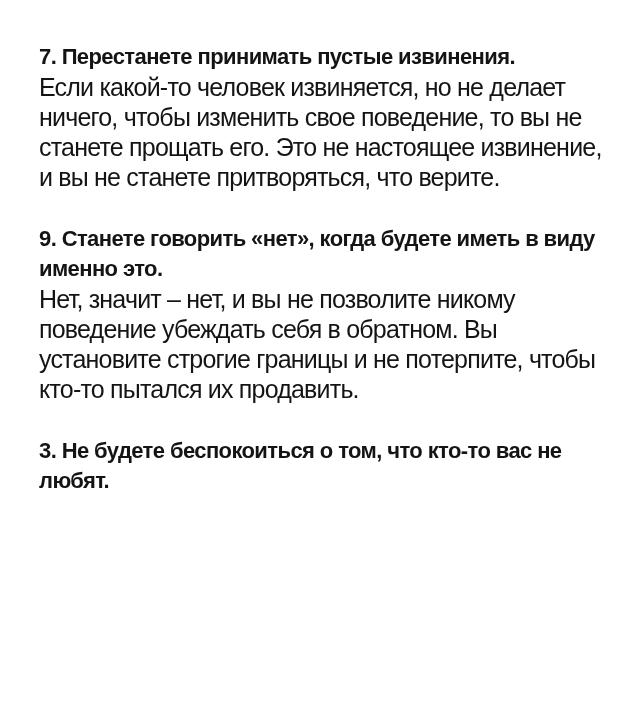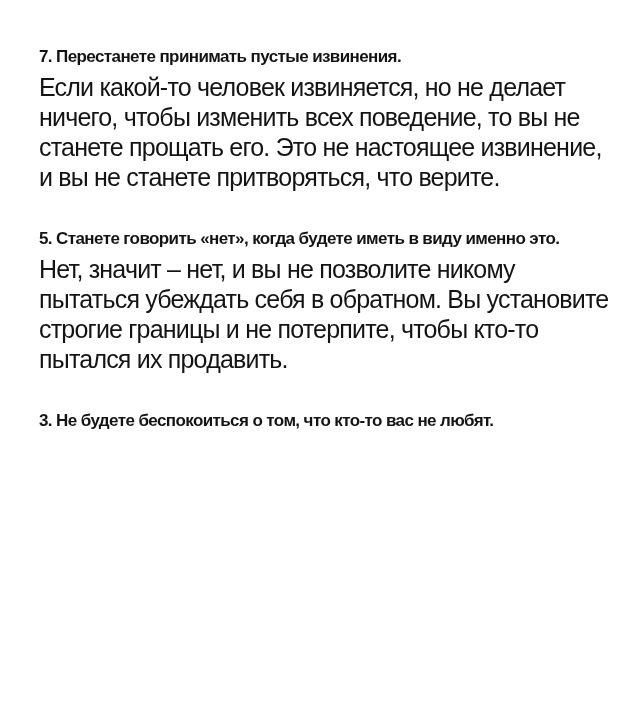--- a/index.html
+++ b/index.html
@@ -22,45 +22,45 @@
       width: 580px;
     }
     .item {
       margin: 0;
     }
     .item + .item {
       margin-top: 32px;
     }
     .item-title {
       font-weight: bold;
-      font-size: 17px;
+      font-size: 22px;
       line-height: 30px;
       letter-spacing: -0.6px;
       margin: 0;
     }
     .item-body {
       font-weight: normal;
       font-size: 25px;
       line-height: 30px;
       letter-spacing: -0.8px;
       margin: 0;
     }
   </style>
 </head>
 <body>
 
 <div class="page">
 
   <section class="item">
     <p class="item-title">7. Перестанете принимать пустые извинения.</p>
-    <p class="item-body">Если какой-то человек извиняется, но не делает ничего, чтобы изменить всех поведение, то вы не станете прощать его. Это не настоящее извинение, и вы не станете притворяться, что верите.</p>
+    <p class="item-body">Если какой-то человек извиняется, но не делает ничего, чтобы изменить свое поведение, то вы не станете прощать его. Это не настоящее извинение, и вы не станете притворяться, что верите.</p>
   </section>
 
   <section class="item">
-    <p class="item-title">5. Станете говорить «нет», когда будете иметь в виду именно это.</p>
-    <p class="item-body">Нет,  значит – нет, и вы не позволите никому пытаться убеждать себя в обратном. Вы установите строгие границы и не потерпите, чтобы кто-то пытался их продавить.</p>
+    <p class="item-title">9. Станете говорить «нет», когда будете иметь в виду именно это.</p>
+    <p class="item-body">Нет,  значит – нет, и вы не позволите никому поведение убеждать себя в обратном. Вы установите строгие границы и не потерпите, чтобы кто-то пытался их продавить.</p>
   </section>
 
   <section class="item">
     <p class="item-title">3. Не будете беспокоиться о том, что кто-то вас не любят.</p>
   </section>
 
 </div>
 
 </body></html>

